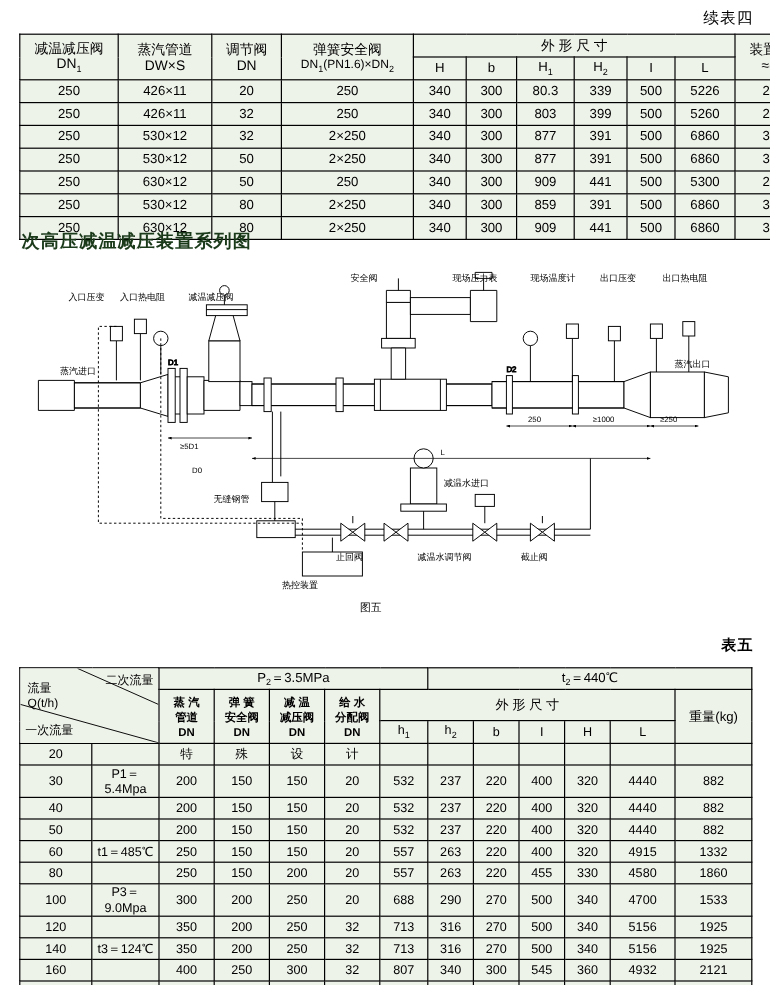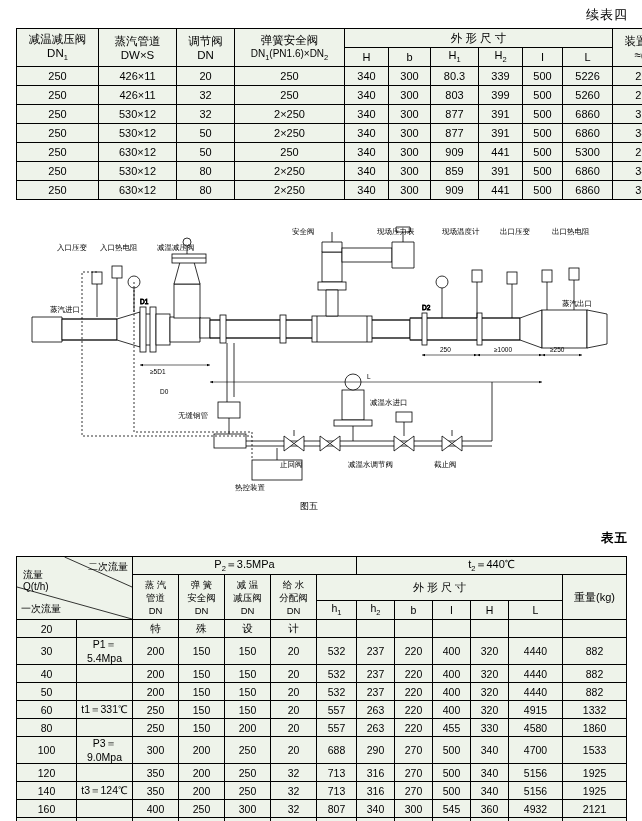--- a/index.html
+++ b/index.html
@@ -112,21 +112,21 @@
     position: absolute;
     left: 16px;
     top: 556px;
     width: 610px;
   }
   #table2 td, #table2 th {
     height: 17px;
     font-size: 10.5px;
   }
   #table2 .hcell { font-size: 11px; margin-top: 40px; }
-  #table2 .small { font-size: 9.5px; }
+  #table2 .small { font-size: 9.5px; font-weight: bold; }
   .corner {
     position: relative;
     height: 62px !important;
     padding: 0 !important;
     margin-top: 37px;
   }
   .corner .diag {
     position: absolute;
     left: 0; top: 0;
     width: 100%;
@@ -300,20 +300,21 @@
           <td>300</td>
           <td>909</td>
           <td>441</td>
           <td>500</td>
           <td>6860</td>
           <td>3546</td>
         </tr>
       </tbody>
   </table>
 
+  <div class="sec-title">次高压减温减压装置系列图</div>
 
   <div id="diagram">
   <svg width="600" height="295" viewBox="0 0 600 295" xmlns="http://www.w3.org/2000/svg">
     <defs>
       <marker id="ah" markerWidth="6" markerHeight="6" refX="5" refY="2" orient="auto">
         <path d="M0,0 L5,2 L0,4 z" fill="#000"></path>
       </marker>
       <marker id="ah2" markerWidth="6" markerHeight="6" refX="0" refY="2" orient="auto">
         <path d="M5,0 L0,2 L5,4 z" fill="#000"></path>
       </marker>
@@ -574,21 +575,21 @@
           <td>532</td>
           <td>237</td>
           <td>220</td>
           <td>400</td>
           <td>320</td>
           <td>4440</td>
           <td>882</td>
         </tr>
         <tr>
           <td>60</td>
-          <td class="mid-note">t1＝331℃</td>
+          <td class="mid-note">t1＝485℃</td>
           <td>250</td>
           <td>150</td>
           <td>150</td>
           <td>20</td>
           <td>557</td>
           <td>263</td>
           <td>220</td>
           <td>400</td>
           <td>320</td>
           <td>4915</td>

